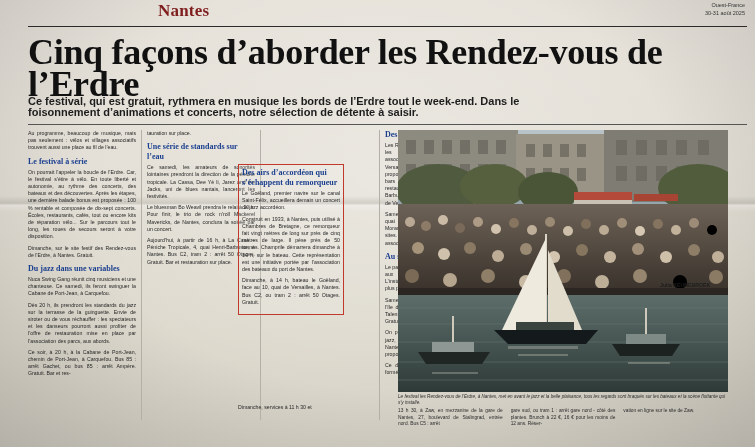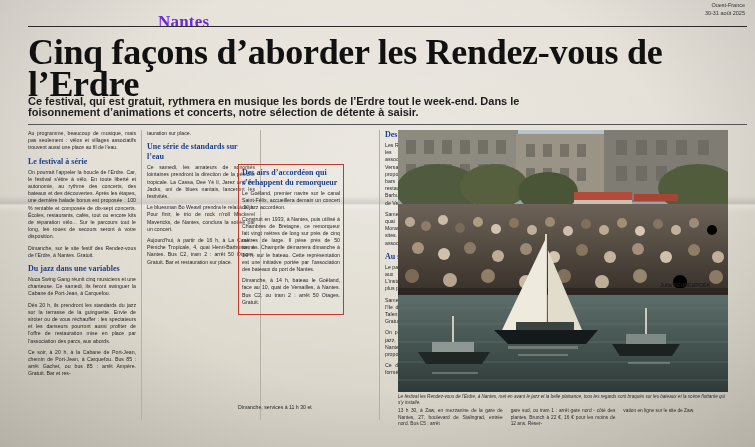--- a/index.html
+++ b/index.html
@@ -43,25 +43,25 @@
 
   
   .masthead {
     position: absolute;
     left: 0; right: 0; top: 0;
     height: 34px;
   }
   .section-name {
     position: absolute;
     left: 158px;
-    top: 12px;
+    top: 1px;
     font-family: "Liberation Serif", serif;
     font-size: 17px;
     font-weight: 700;
-    color: #6d28d9;
+    color: #7f1d1d;
     letter-spacing: 0.2px;
   }
   .masthead-right {
     position: absolute;
     right: 10px;
     top: 2px;
     text-align: right;
     font-size: 5.5px;
     line-height: 7.5px;
     color: #333;

